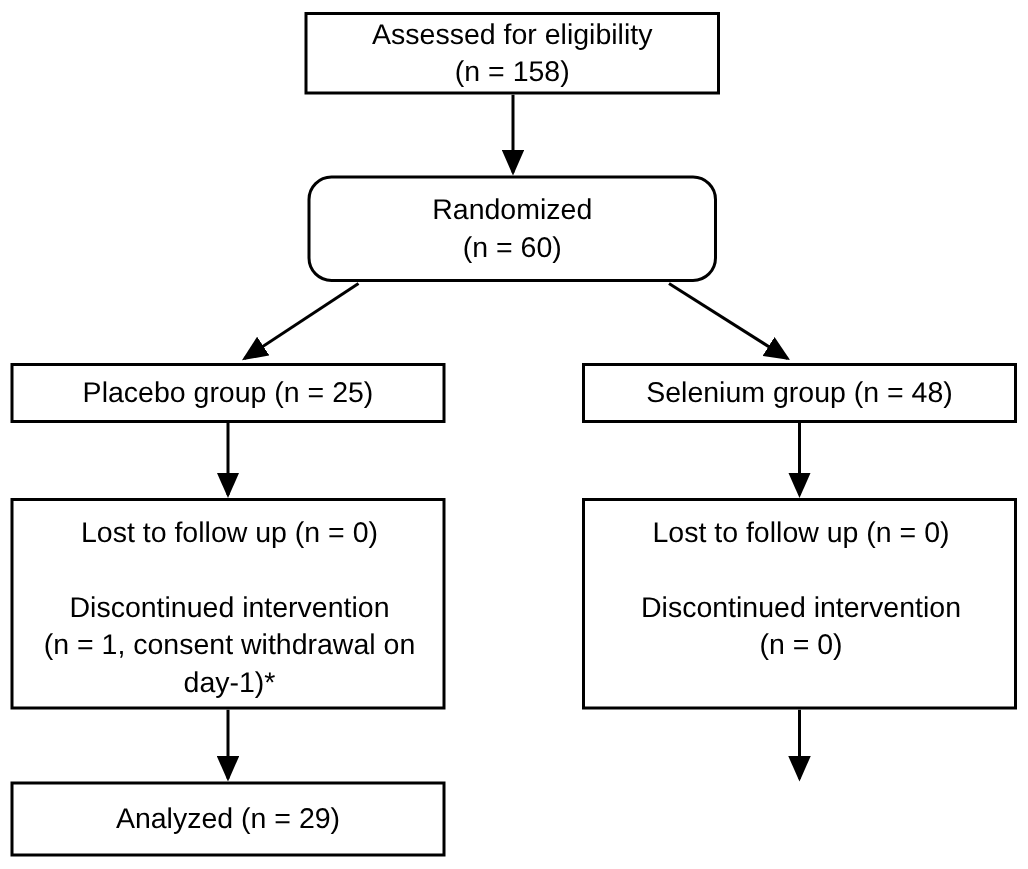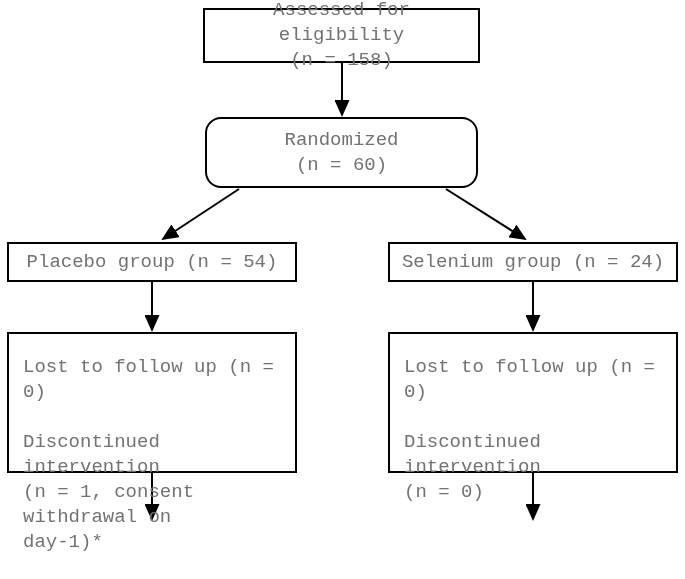--- a/index.html
+++ b/index.html
@@ -5,22 +5,22 @@
   html, body {
     margin: 0;
     padding: 0;
     background: #ffffff;
   }
   .canvas {
     position: relative;
     width: 685px;
     height: 579px;
     background: #ffffff;
-    font-family: Liberation Mono, monospace;
-    color: #737373;
+    font-family: Liberation Sans, sans-serif;
+    color: #000000;
     overflow: hidden;
   }
   .arrows {
     position: absolute;
     left: 0;
     top: 0;
     width: 685px;
     height: 579px;
     pointer-events: none;
   }
@@ -35,22 +35,22 @@
   .box .txt {
     white-space: pre-line;
   }
   .center {
     display: flex;
     align-items: center;
     justify-content: center;
     text-align: center;
   }
   .leftalign {
-    text-align: left;
-    padding: 21px 12px 9px 14px;
+    text-align: center;
+    padding: 9px 12px 9px 14px;
   }
   
   .box-assessed        { left: 203px; top:   8px; width: 277px; height: 55px; }
   .box-randomized      { left: 205px; top: 117px; width: 273px; height: 71px; border-radius: 16px; }
   .box-placebo-group   { left:   7px; top: 242px; width: 290px; height: 40px; }
   .box-selenium-group  { left: 388px; top: 242px; width: 290px; height: 40px; }
   .box-placebo-follow  { left:   7px; top: 332px; width: 290px; height: 141px; }
   .box-selenium-follow { left: 388px; top: 332px; width: 290px; height: 141px; }
   .box-placebo-anal    { left:   7px; top: 521px; width: 290px; height: 50px; }
   .box-selenium-anal   { left: 388px; top: 521px; width: 290px; height: 50px; }
@@ -79,37 +79,40 @@
     <span class="txt">Assessed for eligibility
 (n = 158)</span>
   </div>
 
   <div class="box center box-randomized">
     <span class="txt">Randomized
 (n = 60)</span>
   </div>
 
   <div class="box center box-placebo-group">
-    <span class="txt">Placebo group (n = 54)</span>
+    <span class="txt">Placebo group (n = 25)</span>
   </div>
 
   <div class="box center box-selenium-group">
-    <span class="txt">Selenium group (n = 24)</span>
+    <span class="txt">Selenium group (n = 48)</span>
   </div>
 
   <div class="box leftalign box-placebo-follow">
     <span class="txt">Lost to follow up (n = 0)
 
 Discontinued intervention
 (n = 1, consent withdrawal on
 day-1)*</span>
   </div>
 
   <div class="box leftalign box-selenium-follow">
     <span class="txt">Lost to follow up (n = 0)
 
 Discontinued intervention
 (n = 0)</span>
   </div>
 
+  <div class="box center box-placebo-anal">
+    <span class="txt">Analyzed (n = 29)</span>
+  </div>
 
 
 </div>
 
 </body></html>

